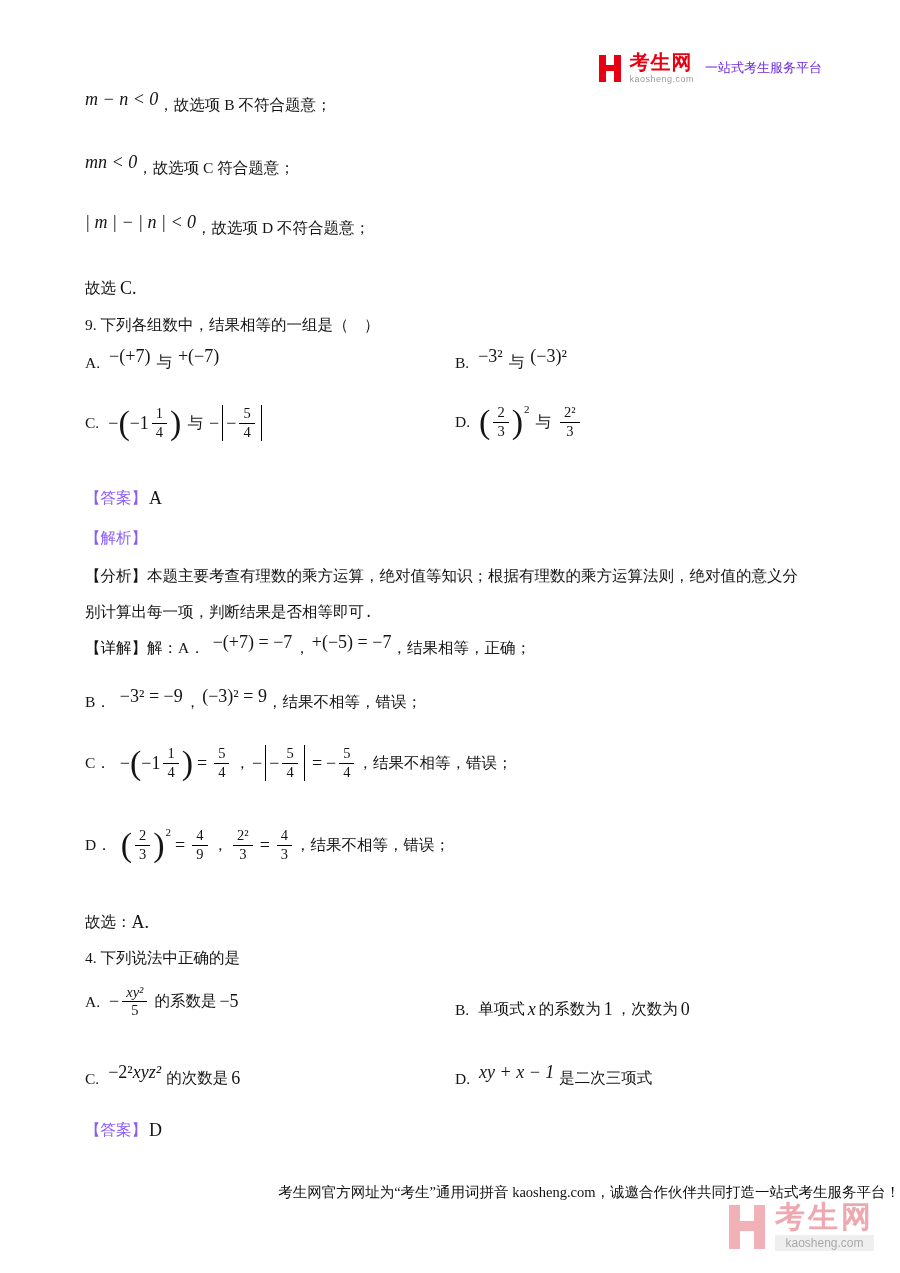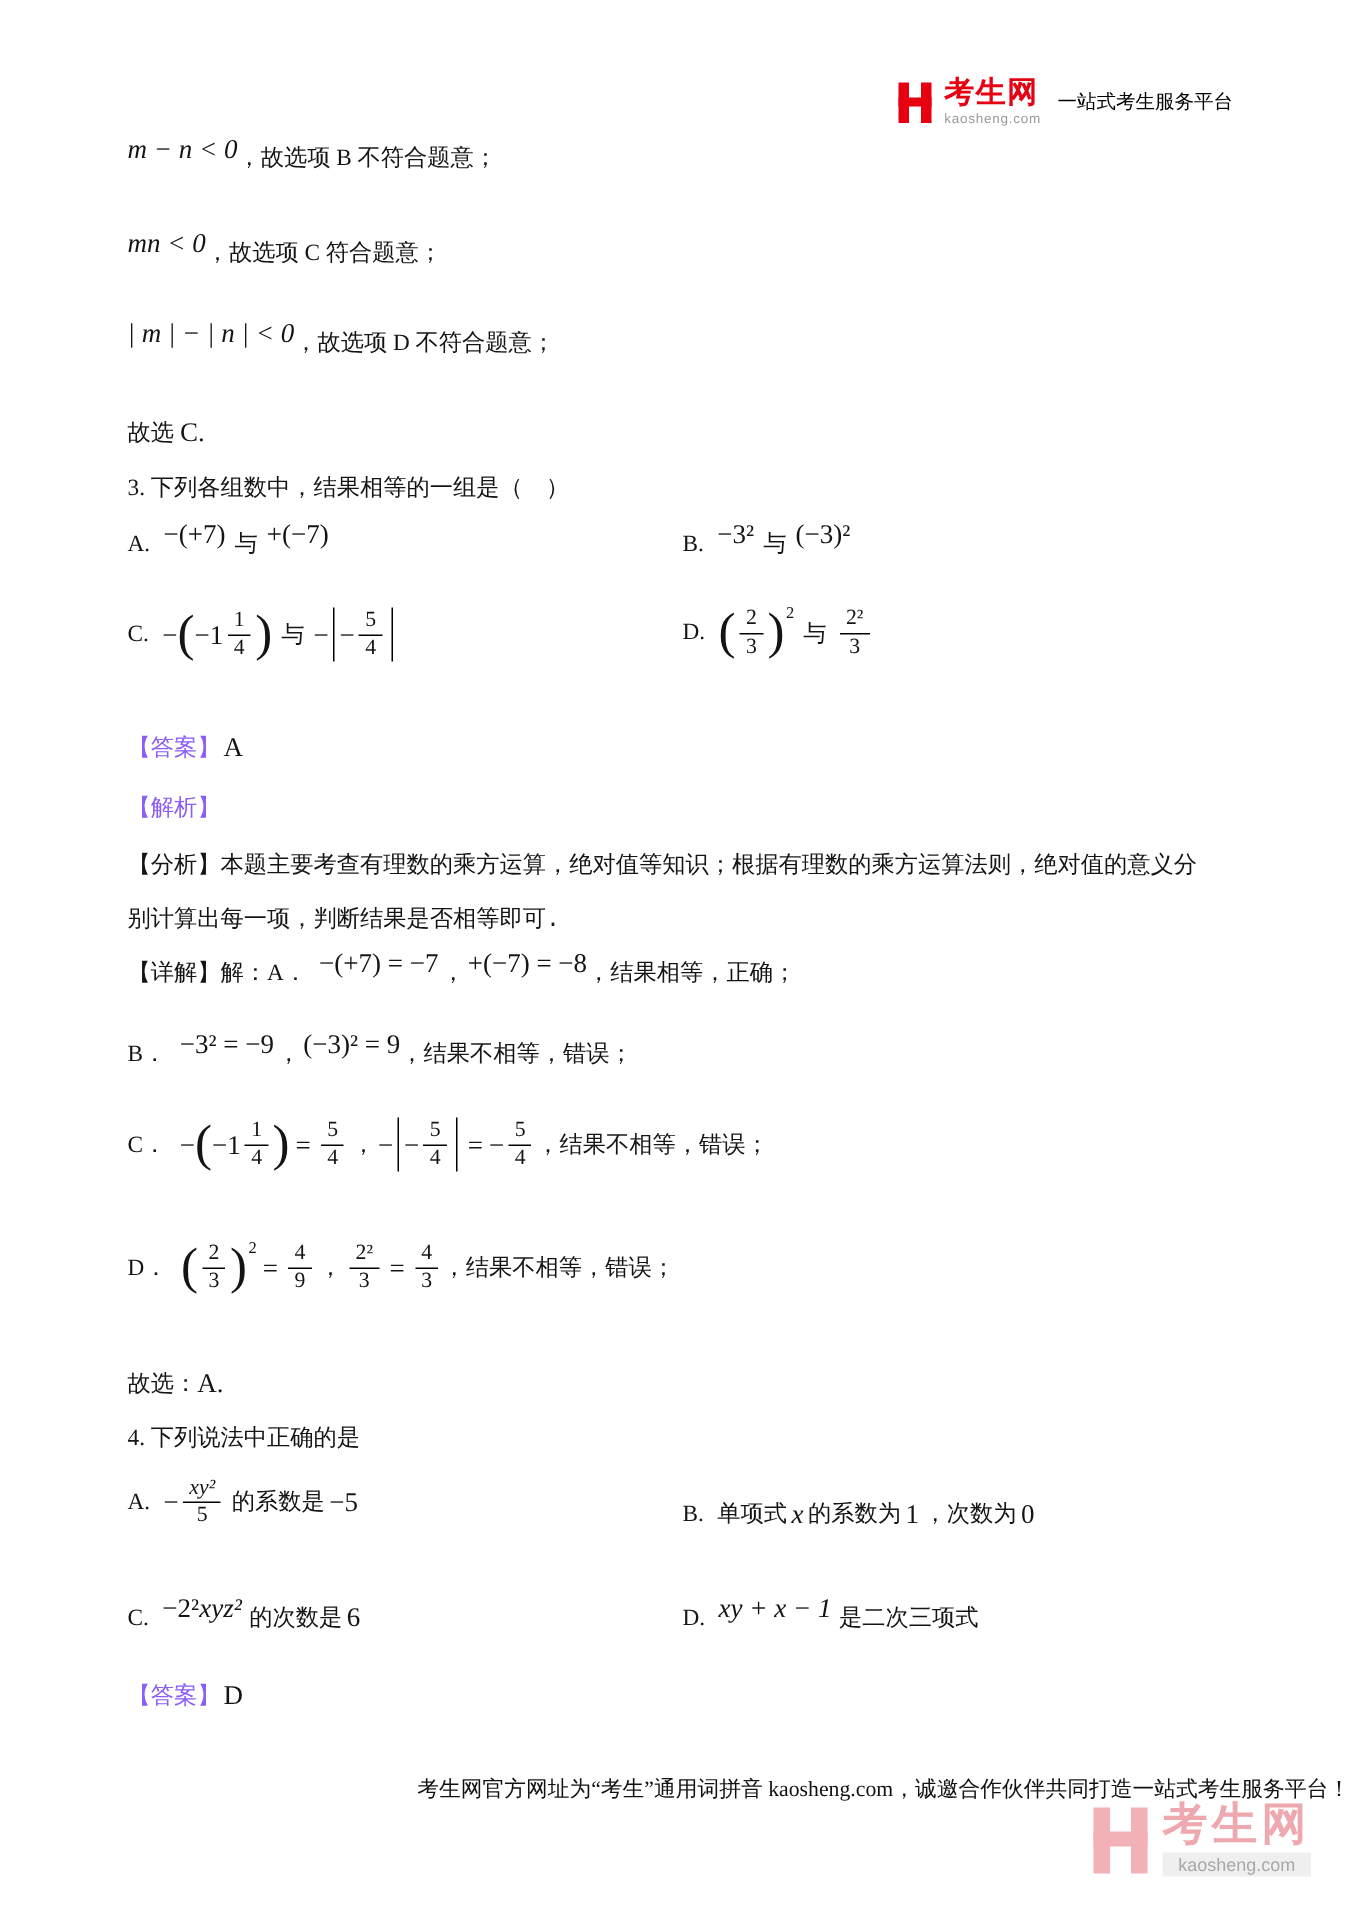--- a/index.html
+++ b/index.html
@@ -24,21 +24,21 @@
   .exp { font-size:11px; position:relative; top:-13px; margin-left:1px; }
   .tbar { width:1.2px; background:#000; height:36px; margin:0 3px; }
   
   .header { position:absolute; top:52px; right:78px; display:flex; align-items:center; gap:7px; }
   .logo-mark { position:relative; width:24px; height:27px; }
   .logo-mark .b1 { position:absolute; left:1px; top:0; width:7px; height:27px; background:#e60012; }
   .logo-mark .b2 { position:absolute; right:1px; top:0; width:7px; height:27px; background:#e60012; }
   .logo-mark .b3 { position:absolute; left:1px; top:10px; width:22px; height:6px; background:#e60012; }
   .logo-cn { color:#e60012; font-weight:bold; font-size:20px; font-family:"Liberation Sans", sans-serif; letter-spacing:1px; line-height:1; }
   .logo-domain { font-size:9px; color:#9b9b9b; font-family:"Liberation Sans", sans-serif; letter-spacing:0.5px; margin-top:2px; }
-  .tagline { color:#000000; font-size:13px; font-family:"Liberation Sans", sans-serif; margin-left:4px; }
+  .tagline { color:#6d28d9; font-size:13px; font-family:"Liberation Sans", sans-serif; margin-left:4px; }
   
   .footer { position:absolute; left:0; right:0; top:1183px; text-align:right; font-size:14.5px; color:#111; }
   
   .watermark { position:absolute; top:1202px; right:26px; display:flex; align-items:center; gap:8px; opacity:0.85; }
   .wm-mark { position:relative; width:40px; height:44px; }
   .wm-mark .b1 { position:absolute; left:2px; top:0; width:11px; height:44px; background:#f0a3ab; }
   .wm-mark .b2 { position:absolute; right:2px; top:0; width:11px; height:44px; background:#f0a3ab; }
   .wm-mark .b3 { position:absolute; left:2px; top:16px; width:36px; height:10px; background:#f0a3ab; }
   .wm-cn { font-size:30px; font-weight:bold; color:#ec9aa3; font-family:"Liberation Sans", sans-serif; letter-spacing:3px; line-height:1; }
   .wm-domain { font-size:12px; color:#9a9a9a; background:#ededed; padding:1px 8px; margin-top:3px; text-align:center; font-family:"Liberation Sans", sans-serif; }
@@ -72,21 +72,21 @@
   <div class="line" style="left:85px; top:218px;">
     <span class="m it raise">| m | − | n | &lt; 0</span>
     <span class="txt">，故选项 D 不符合题意；</span>
   </div>
   <div class="line" style="left:85px; top:278px;">
     <span class="txt">故选</span>
     <span class="m" style="margin-left:4px;">C.</span>
   </div>
 
   <div class="line" style="left:85px; top:315px;">
-    <span class="txt">3. 下列各组数中，结果相等的一组是（　）</span>
+    <span class="txt">9. 下列各组数中，结果相等的一组是（　）</span>
   </div>
 
   <div class="line" style="left:85px; top:352px;">
     <span class="txt lab">A.</span>
     <span class="m raise">−(+7)</span>
     <span class="txt conj">与</span>
     <span class="m raise">+(−7)</span>
   </div>
   <div class="line" style="left:455px; top:352px;">
     <span class="txt lab">B.</span>
@@ -145,21 +145,21 @@
   </div>
   <div class="line" style="left:85px; top:602px;font-family:Liberation Mono, monospace;">
     <span class="txt">别计算出每一项，判断结果是否相等即可.</span>
   </div>
 
   <div class="line" style="left:85px; top:638px;">
     <span class="txt">【详解】</span>
     <span class="txt">解：A．</span>
     <span class="m raise" style="margin-left:8px;">−(+7) = −7</span>
     <span class="txt comma">，</span>
-    <span class="m raise">+(−7) = −8</span>
+    <span class="m raise">+(−5) = −7</span>
     <span class="txt">，结果相等，正确；</span>
   </div>
 
   <div class="line" style="left:85px; top:692px;">
     <span class="txt lab">B．</span>
     <span class="m raise">−3² = −9</span>
     <span class="txt comma">，</span>
     <span class="m raise">(−3)² = 9</span>
     <span class="txt">，结果不相等，错误；</span>
   </div>

